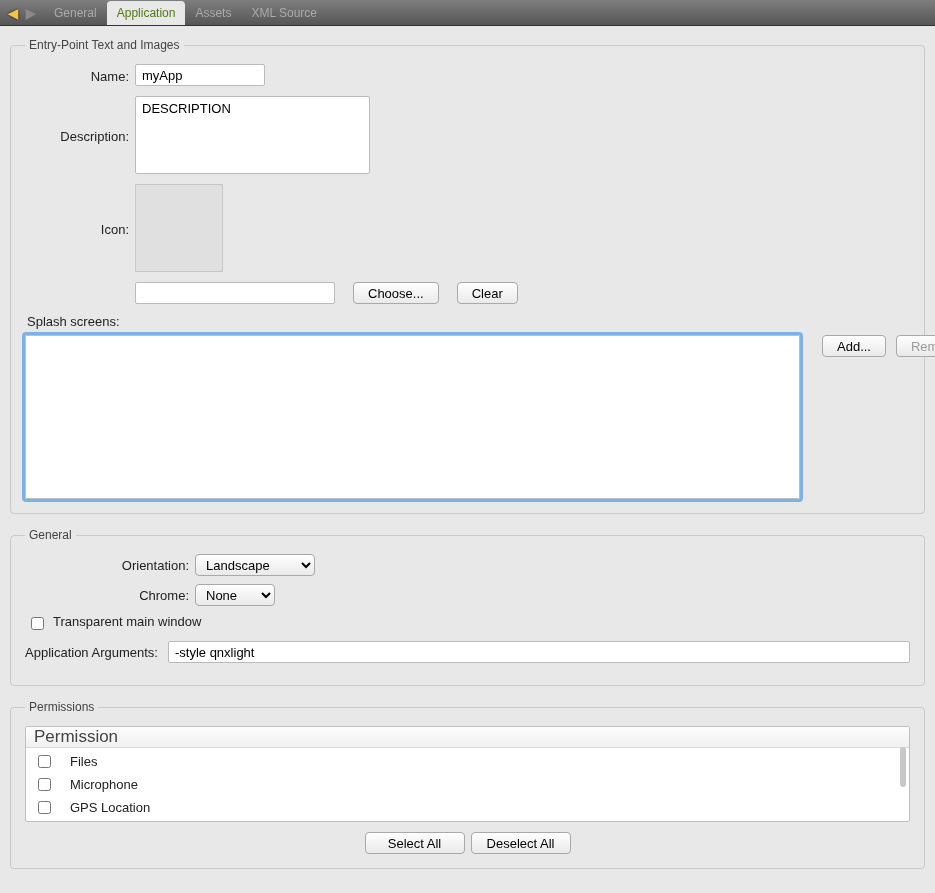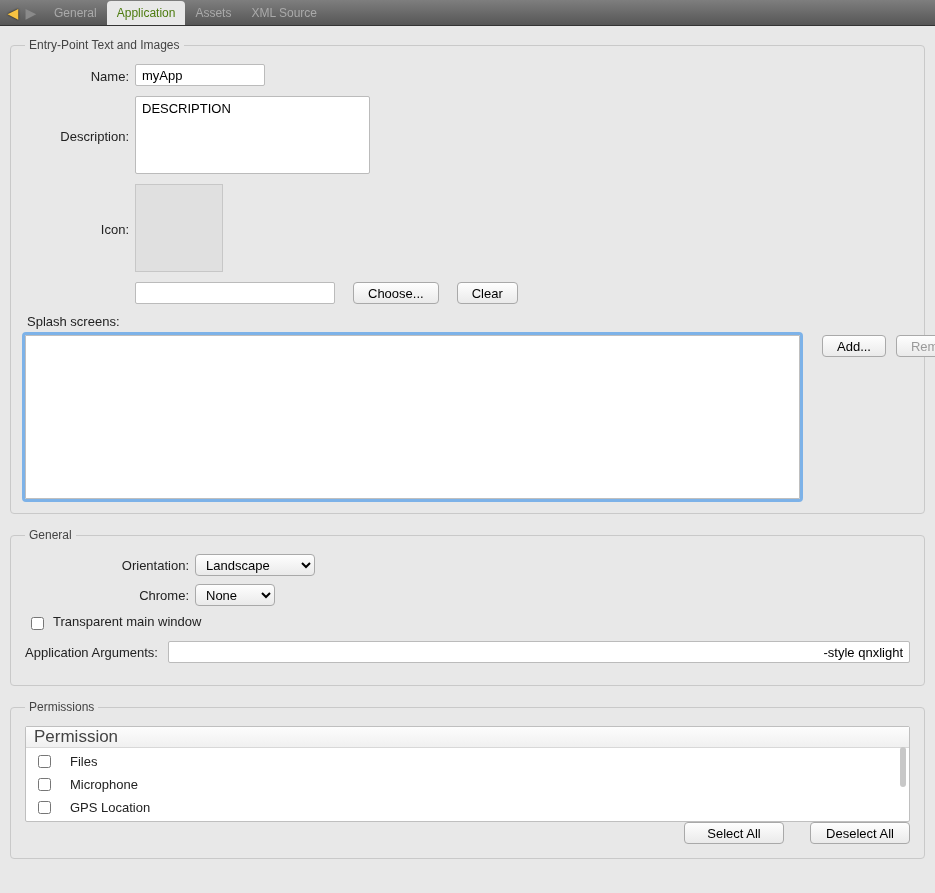--- a/index.html
+++ b/index.html
@@ -166,21 +166,20 @@
   }
   .chk-row { display: flex; gap: 6px; margin: 4px 0 8px 2px; }
   input.full-field {
     flex: 1;
     height: 22px;
     border: 1px solid #bbb;
     border-radius: 2px;
     padding: 2px 6px;
     font-size: 13px;
     background: #fff;
-    text-align: right;
   }
 
   
   .perm-table {
     border: 1px solid #bfbfbf;
     background: #fff;
     border-radius: 2px;
     position: relative;
   }
   .perm-header {
@@ -195,21 +194,22 @@
     display: flex; align-items: center; gap: 16px;
     padding: 2px 8px;
     font-size: 13px;
   }
   .perm-scroll {
     position: absolute; right: 3px; top: 20px;
     width: 6px; height: 40px;
     background: #c8c8c8; border-radius: 3px;
   }
   .perm-actions {
-    display: flex; justify-content: flex-end; gap: 26px;
+    display: flex; justify-content: center; gap: 6px;
+    margin-top: 10px;
   }
   .perm-actions .btn { width: 100px; }
 
 </style>
 </head>
 <body>
 
 <div class="toolbar">
   <div class="nav-arrows">
     <span class="arrow back">◀</span>

